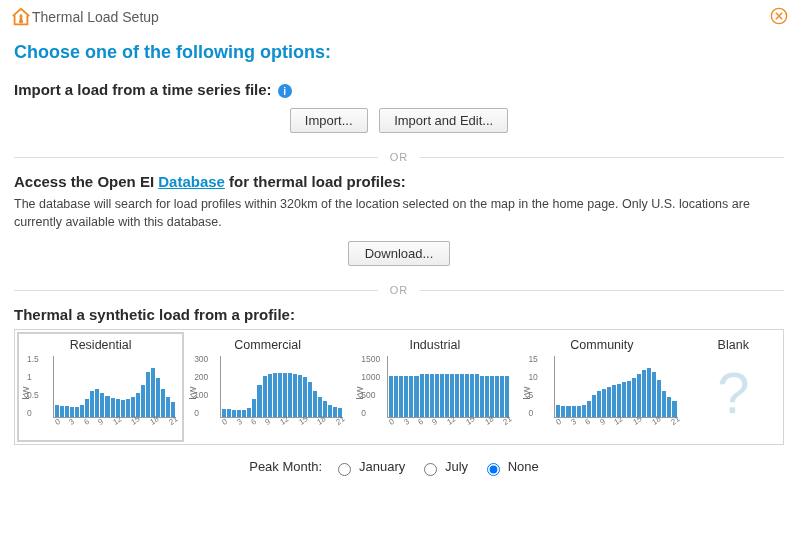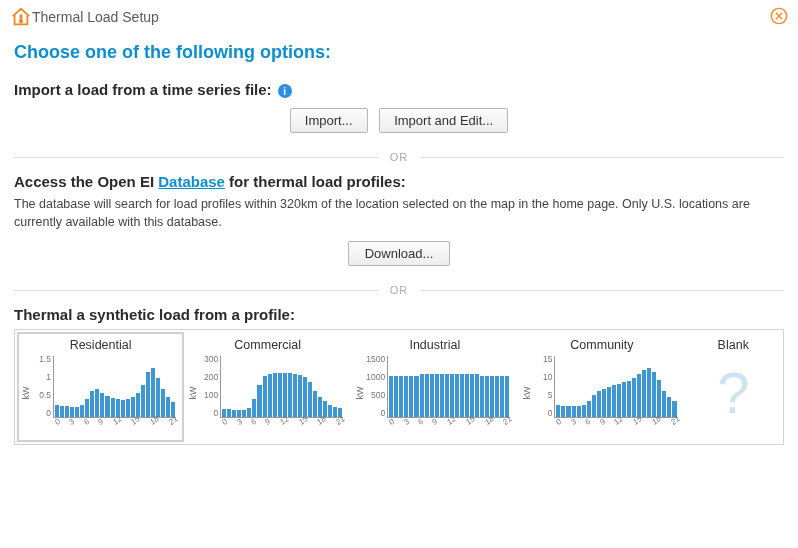--- a/index.html
+++ b/index.html
@@ -57,21 +57,21 @@
     flex:1; padding: 4px 2px 8px 2px; position:relative;
     border:2px solid transparent; cursor:pointer;
   }
   .profile-card.selected { border-color:#d0d0d0; }
   .profile-title { text-align:center; font-size:12.5px; margin-bottom:2px; color:#333; }
   .chart { position:relative; height:78px; }
   .y-label {
     position:absolute; left:-2px; top:50%; transform: translateY(-50%) rotate(-90deg);
     font-size:9px; color:#777;
   }
-  .y-ticks { position:absolute; left:6px; top:0; bottom:14px; width:24px; font-size:8.5px; color:#777; text-align:right; display:flex; flex-direction:column; justify-content:space-between;}
+  .y-ticks { position:absolute; left:6px; top:0; bottom:14px; width:24px; font-size:8.5px; color:#777; text-align:left; display:flex; flex-direction:column; justify-content:space-between;}
   .plot {
     position:absolute; left:32px; right:4px; top:2px; bottom:14px;
     border-left:1px solid #999; border-bottom:1px solid #999;
     display:flex; align-items:flex-end; gap:1px; padding:0 1px;
   }
   .bar { flex:1; background:#3e97d3; }
   .x-ticks {
     position:absolute; left:32px; right:4px; bottom:-2px; height:14px;
     display:flex; justify-content:space-between; font-size:8px; color:#777;
     font-style:italic;
@@ -336,16 +336,22 @@
       </div>
       <div class="profile-card" style="flex:0.55">
         <div class="profile-title">Blank</div>
         <div class="blank-card" style="height:78px">
           <span class="qmark">?</span>
         </div>
       </div>
     </div>
   </div>
 
+  <div class="peak-row">
+    <span>Peak Month:</span>&nbsp;&nbsp;
+    <input type="radio" name="pm" id="pm-jan" style=""><label for="pm-jan">January</label>
+    <input type="radio" name="pm" id="pm-jul" style=""><label for="pm-jul">July</label>
+    <input type="radio" name="pm" id="pm-non" checked="" style=""><label for="pm-non">None</label>
+  </div>
 
 </div>
 
 </div>
 
 </body></html>

